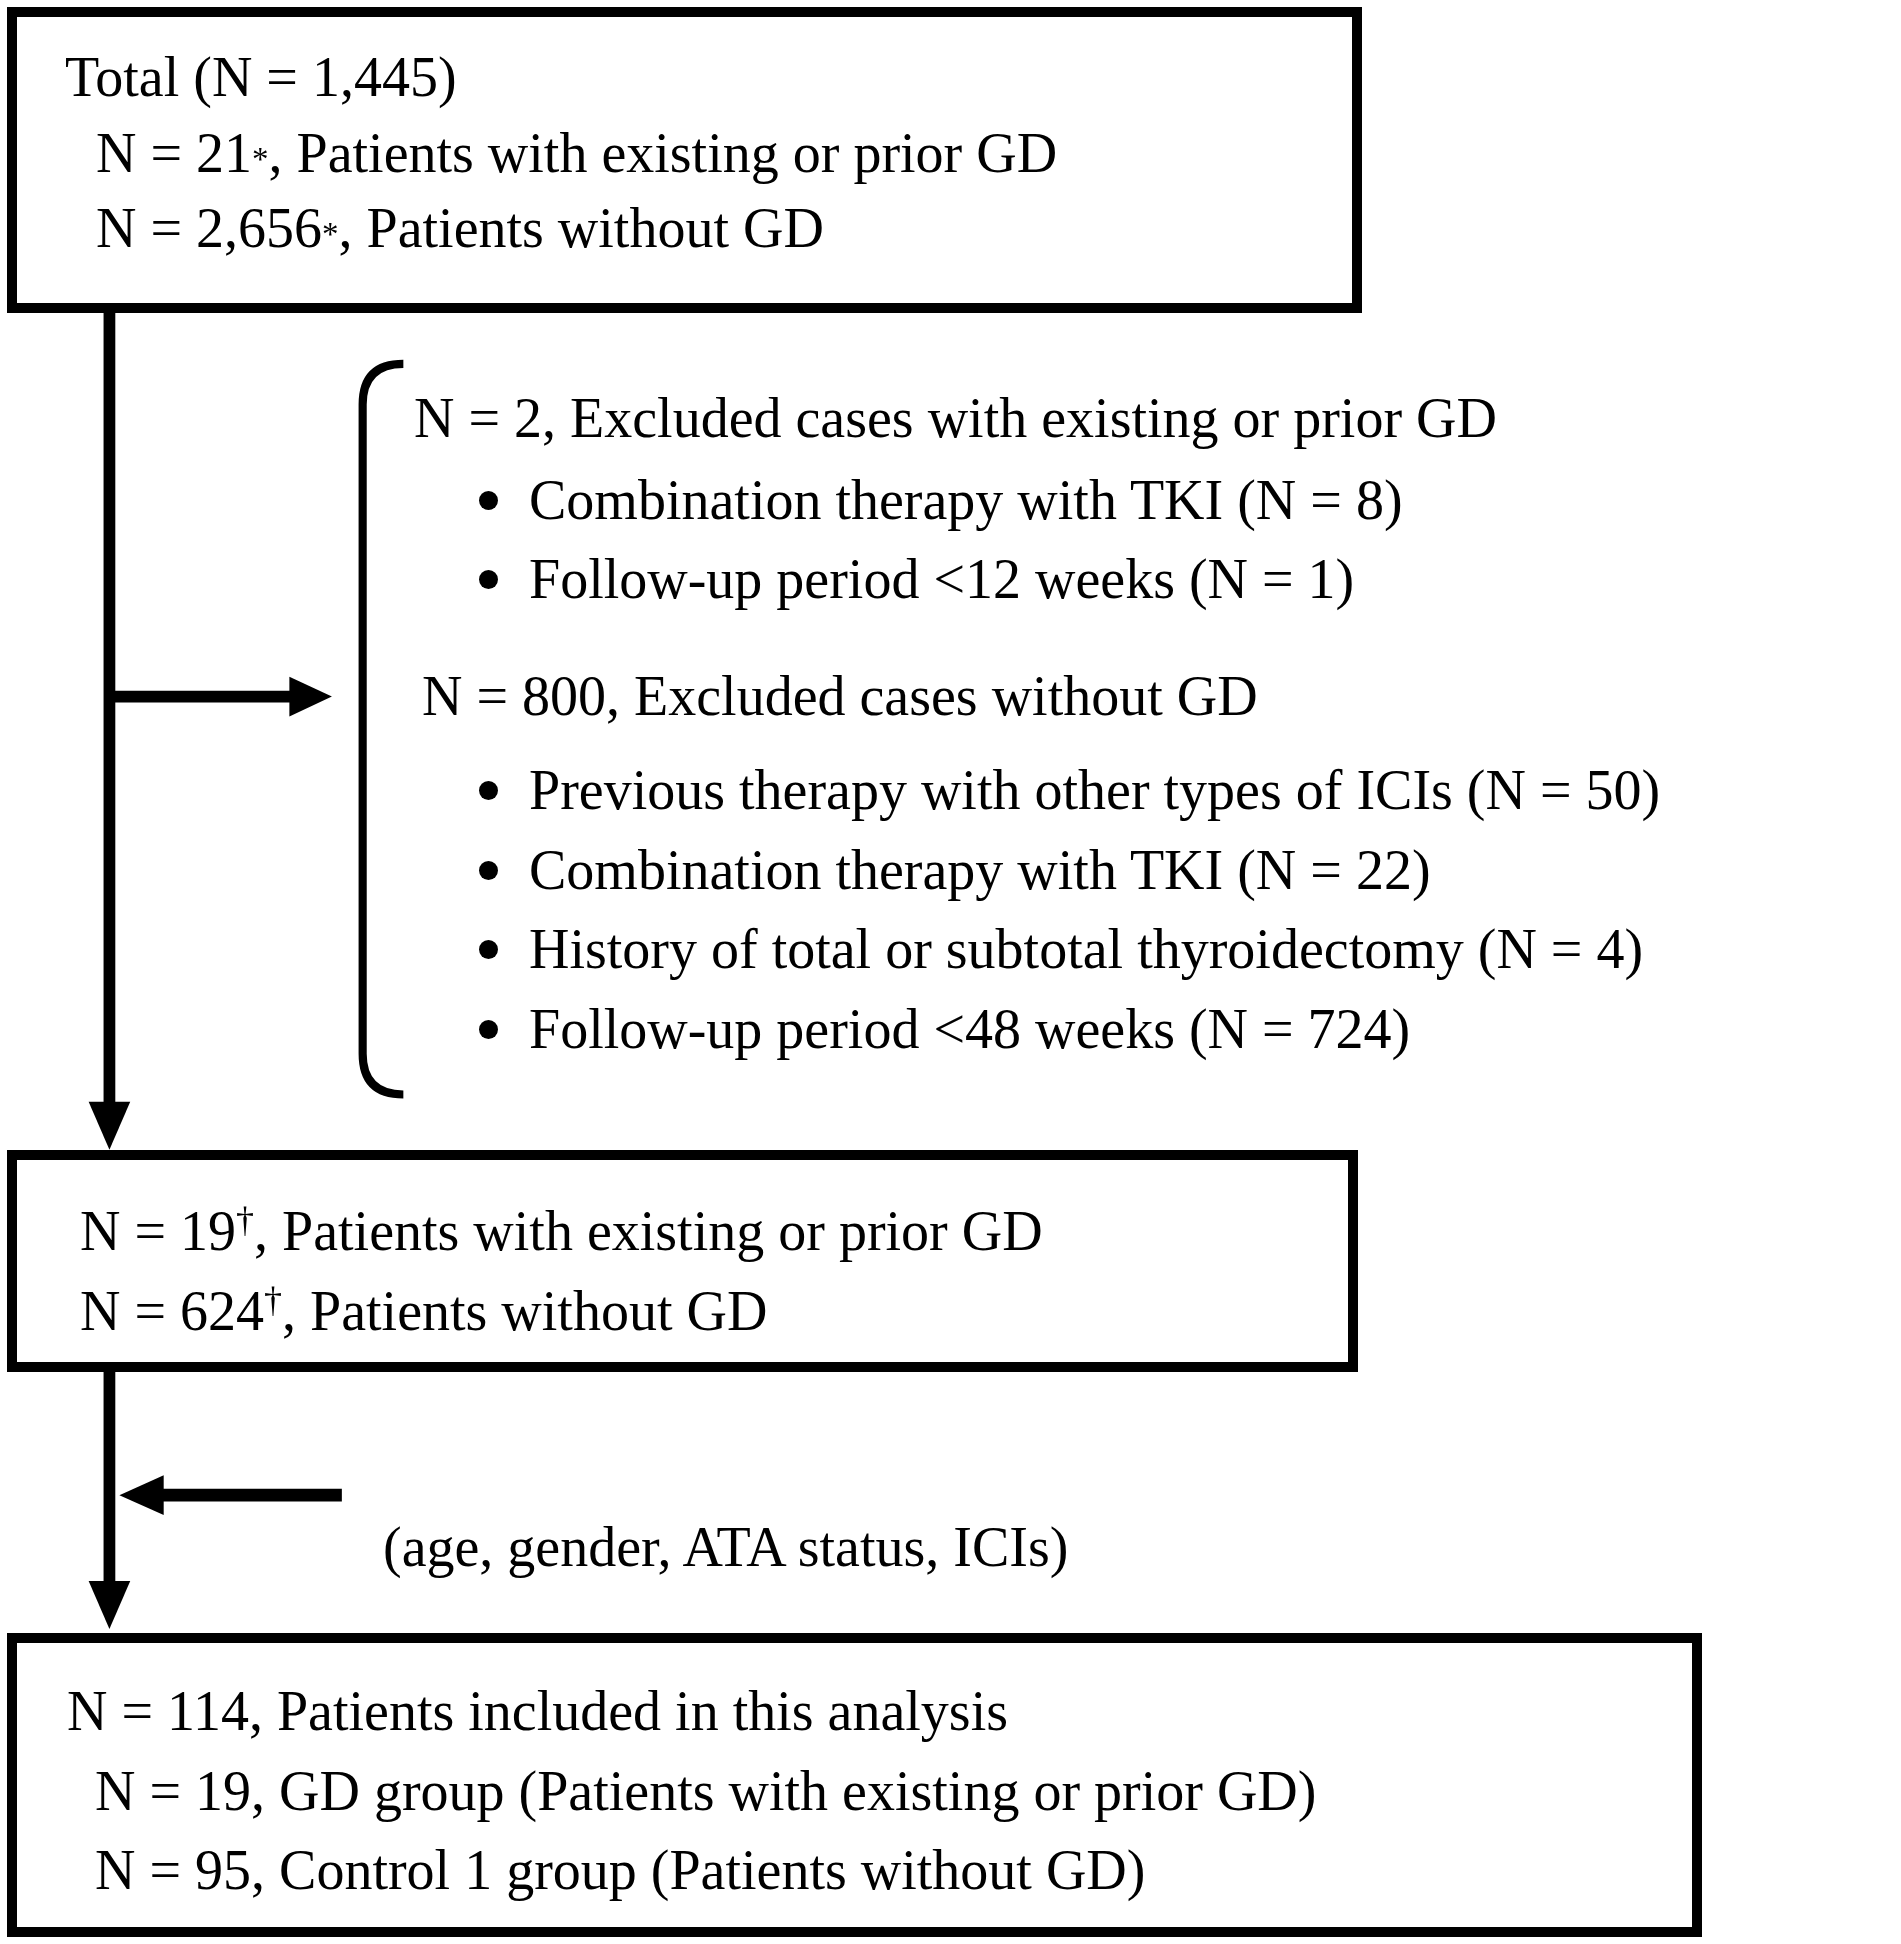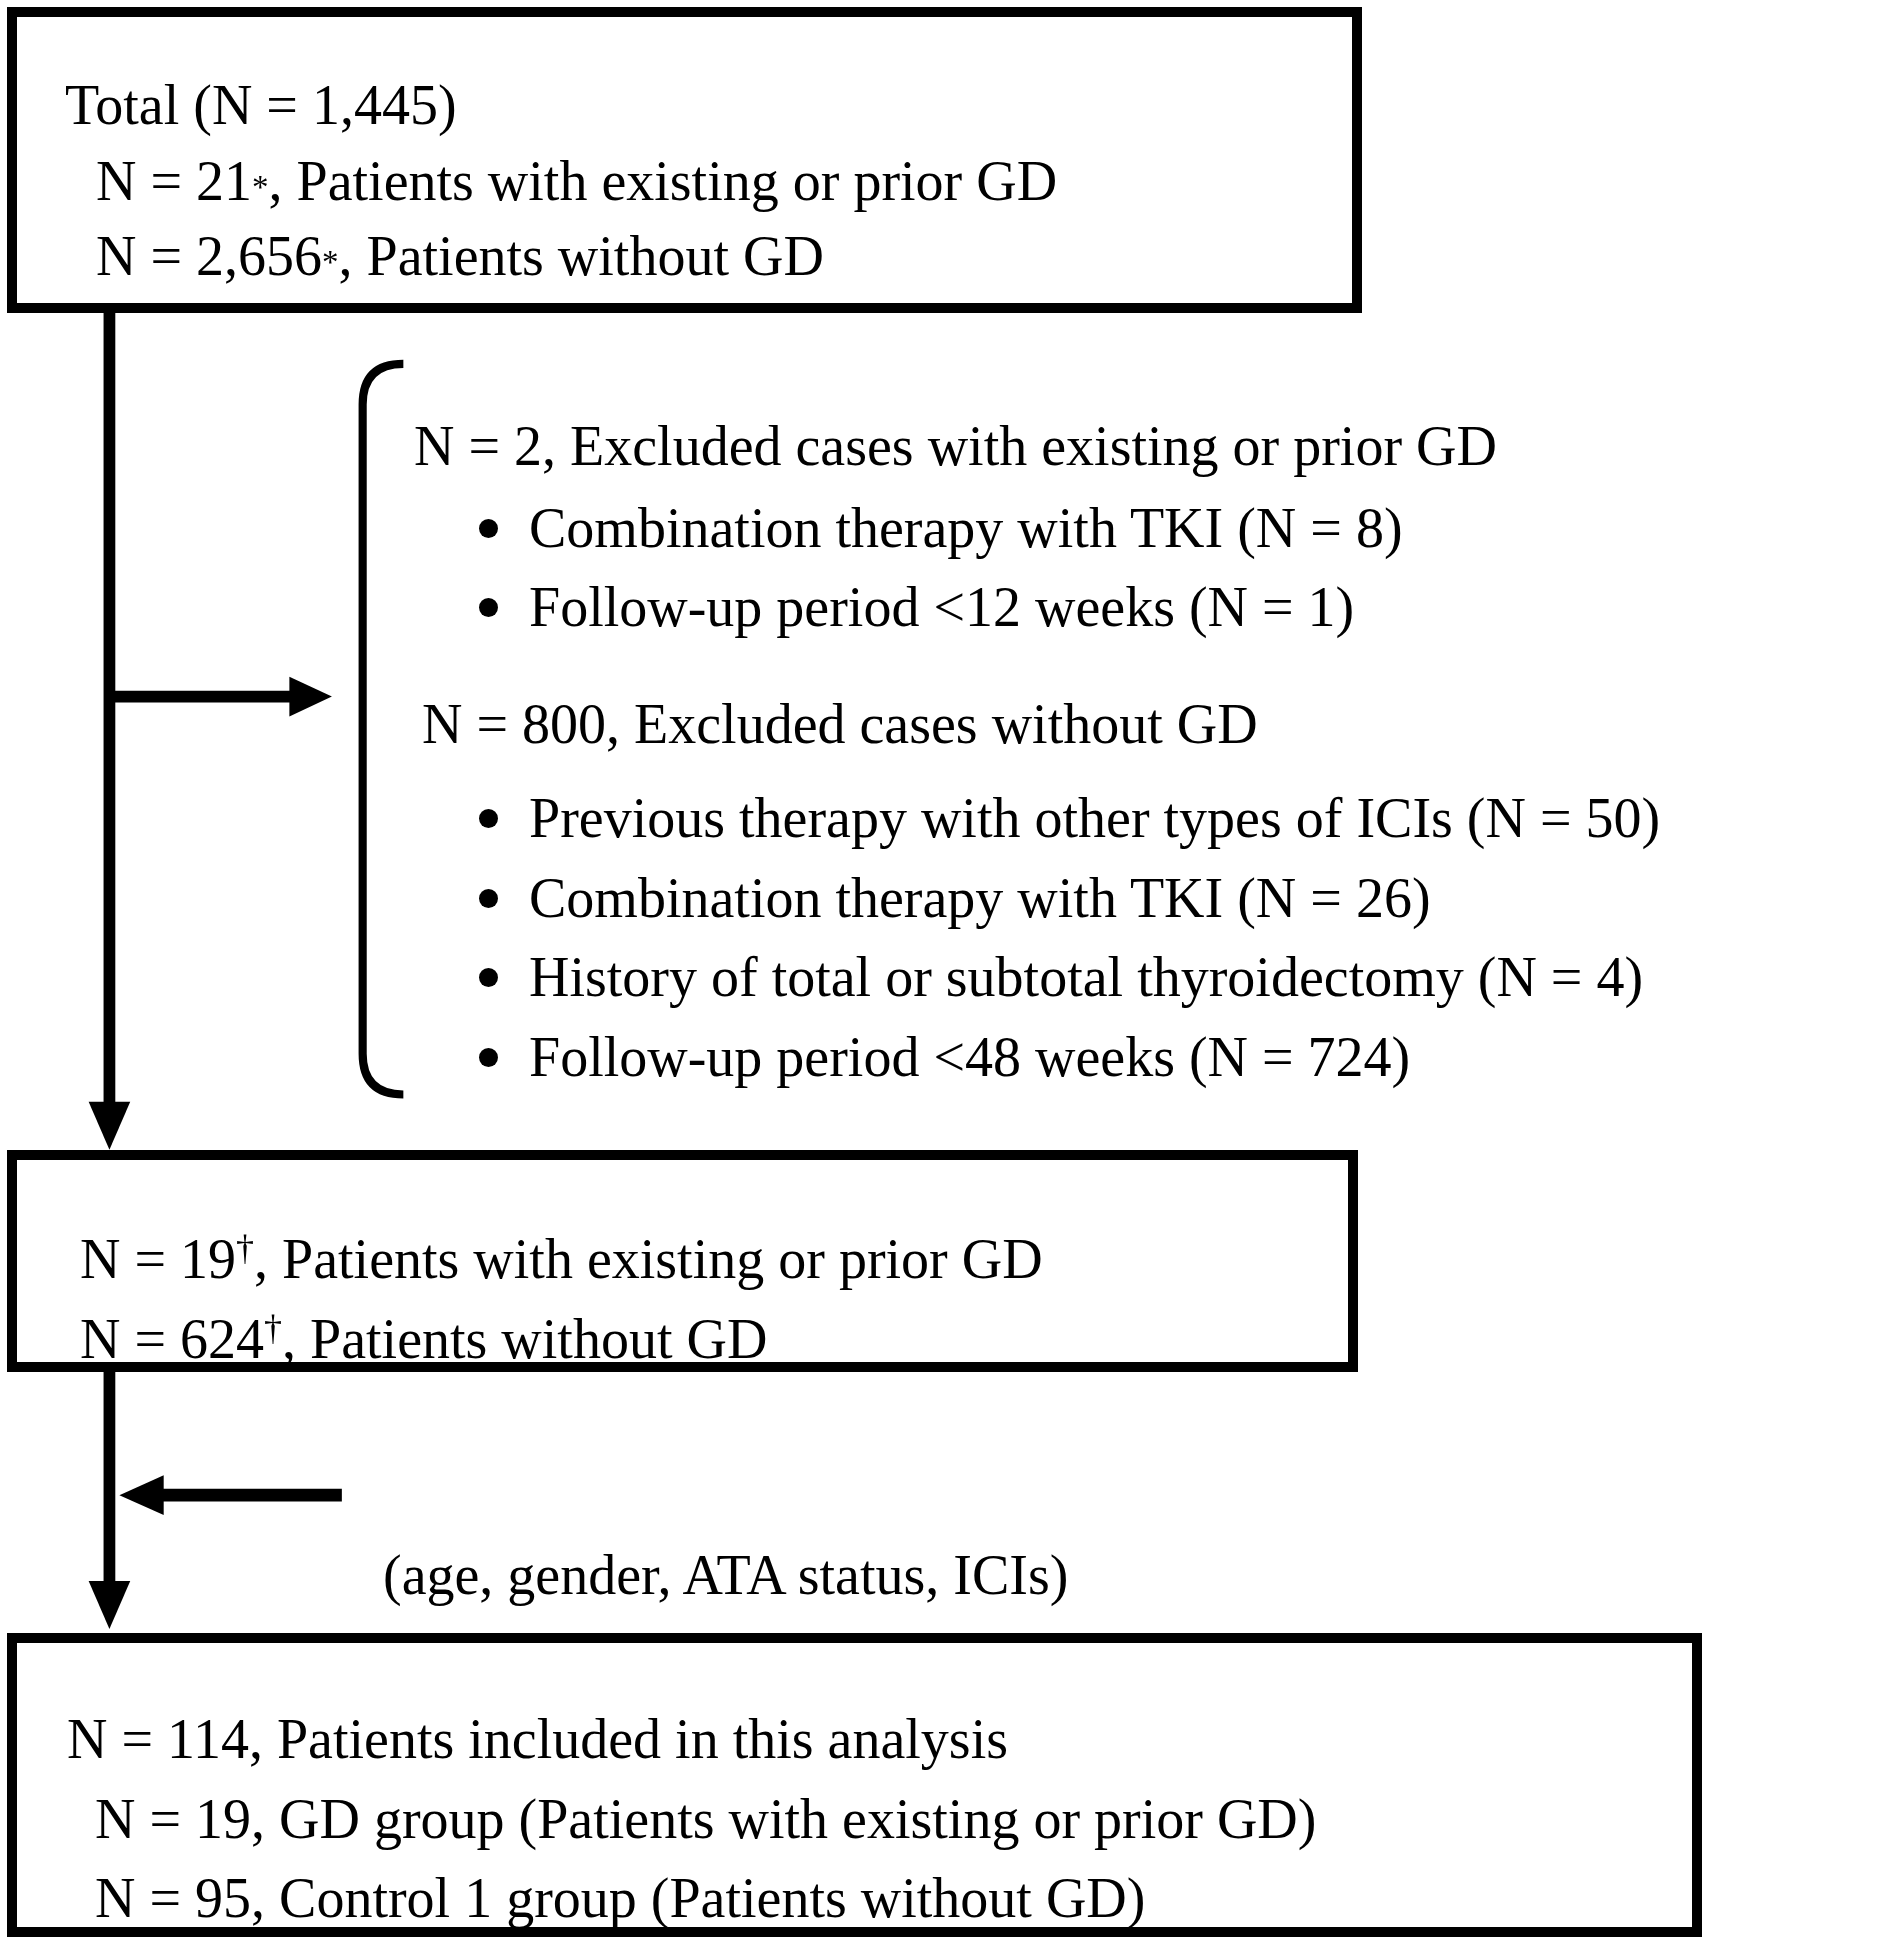--- a/index.html
+++ b/index.html
@@ -16,21 +16,20 @@
     position: absolute;
     box-sizing: border-box;
     border: 10px solid #000000;
     background: #ffffff;
   }
   .line {
     position: absolute;
     font-size: 56px;
     line-height: 69px;
     white-space: nowrap;
-    margin-top: 28px;
   }
   .bullet-row { display: flex; align-items: baseline; }
   .dot {
     display: inline-block;
     width: 19px;
     height: 19px;
     border-radius: 50%;
     background: #000000;
     margin-right: 31px;
     vertical-align: 8.1px;
@@ -96,21 +95,21 @@
 
   <div class="line" style="left:422px; top:662px;">
     <span>N = 800, Excluded cases without GD</span>
   </div>
   <div class="line bullet-row" style="left:479px; top:756px;">
     <span class="dot"></span>
     <span>Previous therapy with other types of ICIs (N = 50)</span>
   </div>
   <div class="line bullet-row" style="left:479px; top:836px;">
     <span class="dot"></span>
-    <span>Combination therapy with TKI (N = 26)</span>
+    <span>Combination therapy with TKI (N = 22)</span>
   </div>
   <div class="line bullet-row" style="left:479px; top:915px;">
     <span class="dot"></span>
     <span>History of total or subtotal thyroidectomy (N = 4)</span>
   </div>
   <div class="line bullet-row" style="left:479px; top:995px;">
     <span class="dot"></span>
     <span>Follow-up period &lt;48 weeks  (N = 724)</span>
   </div>
 

